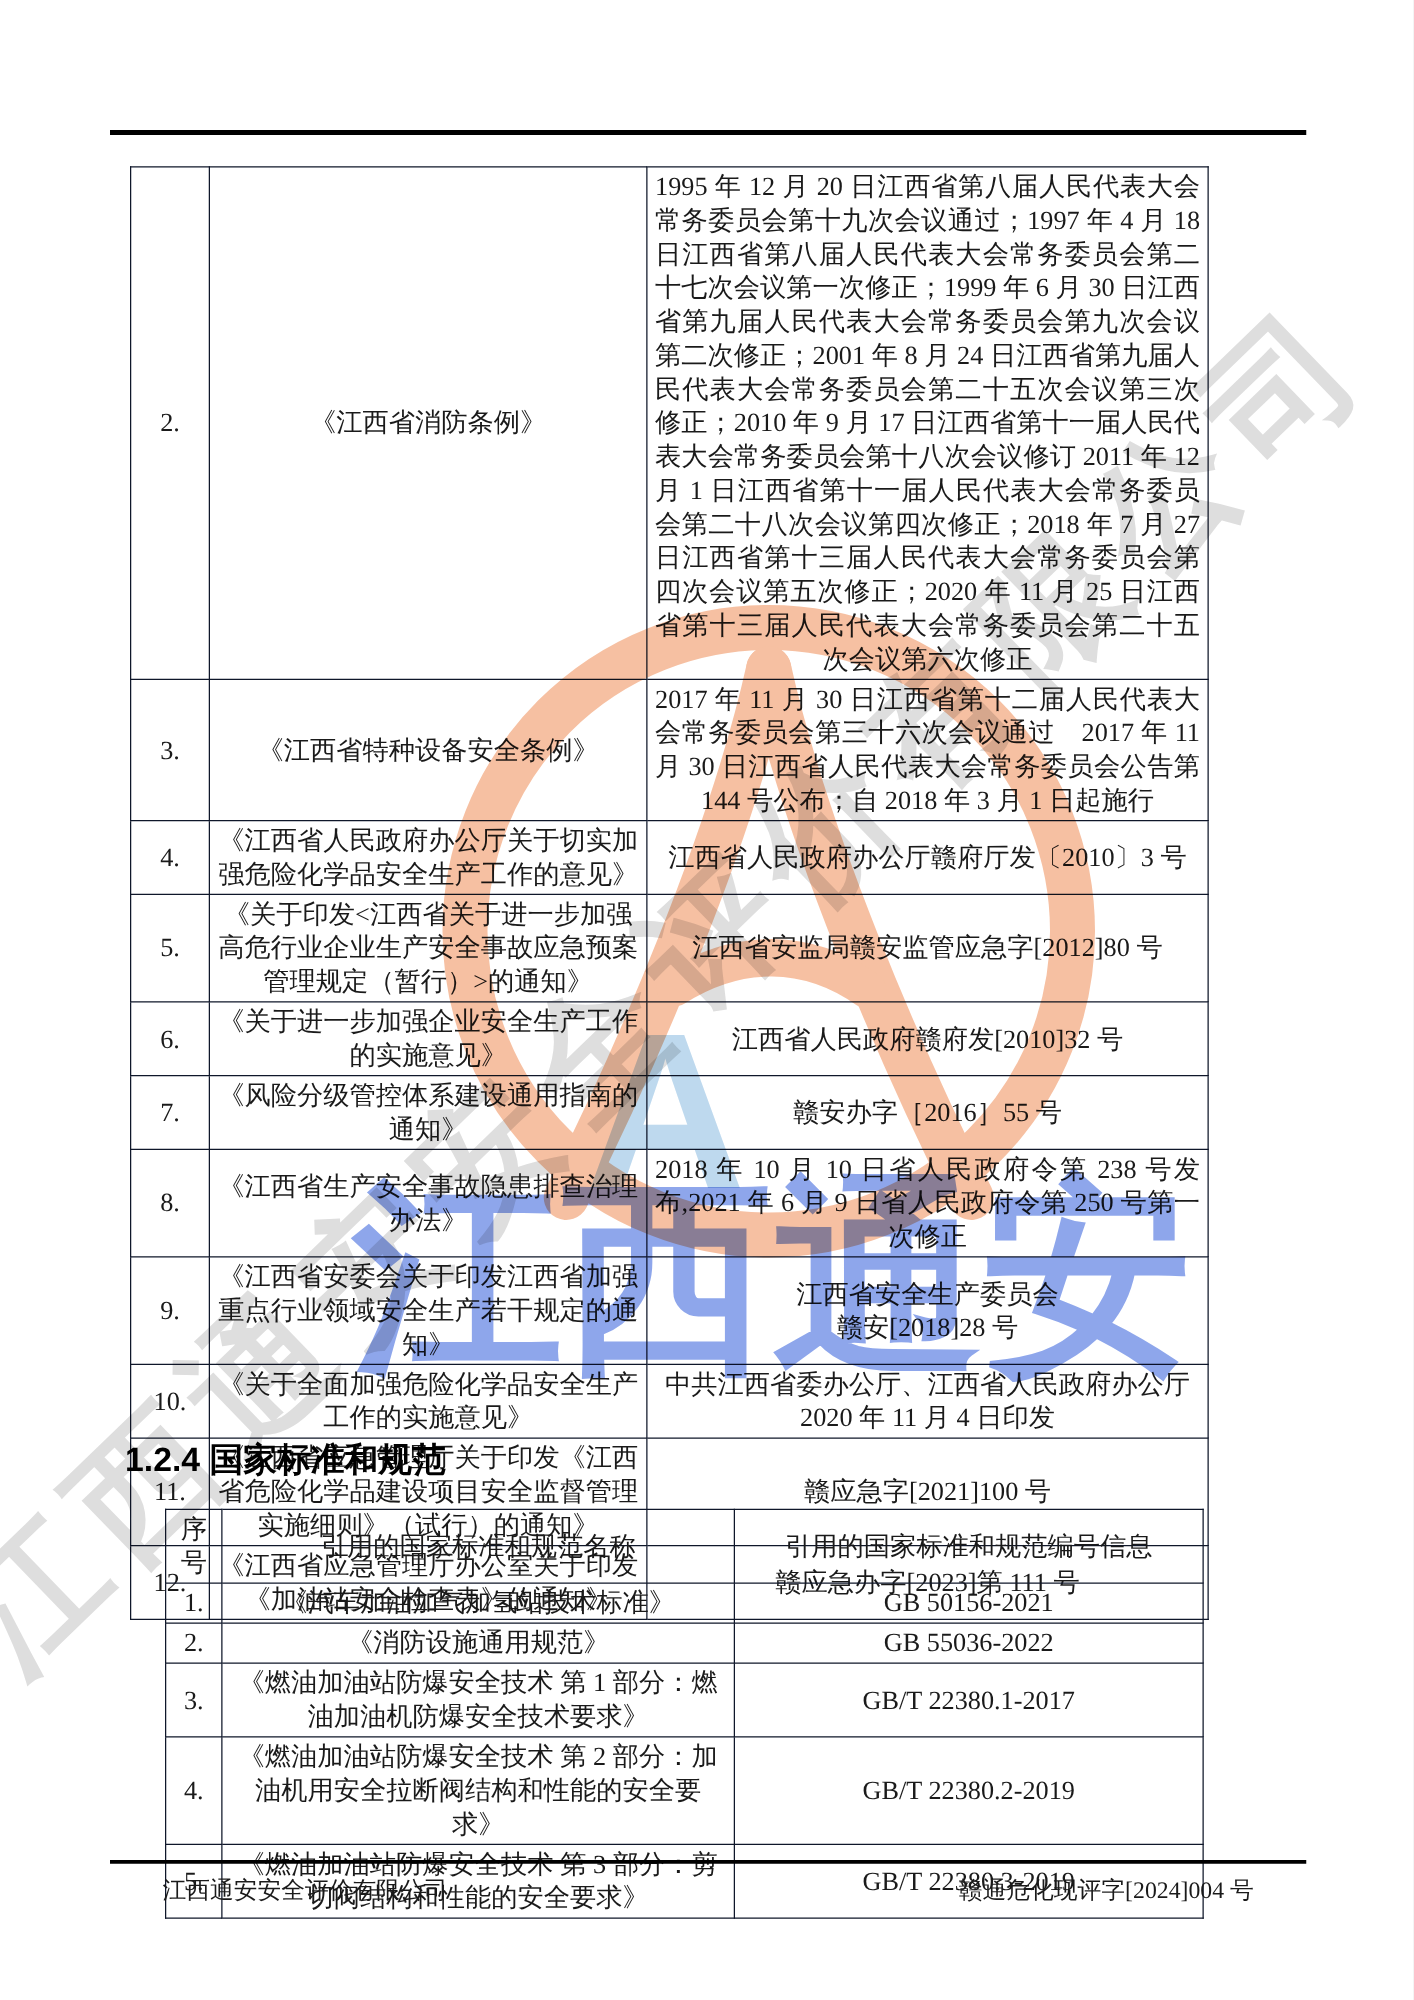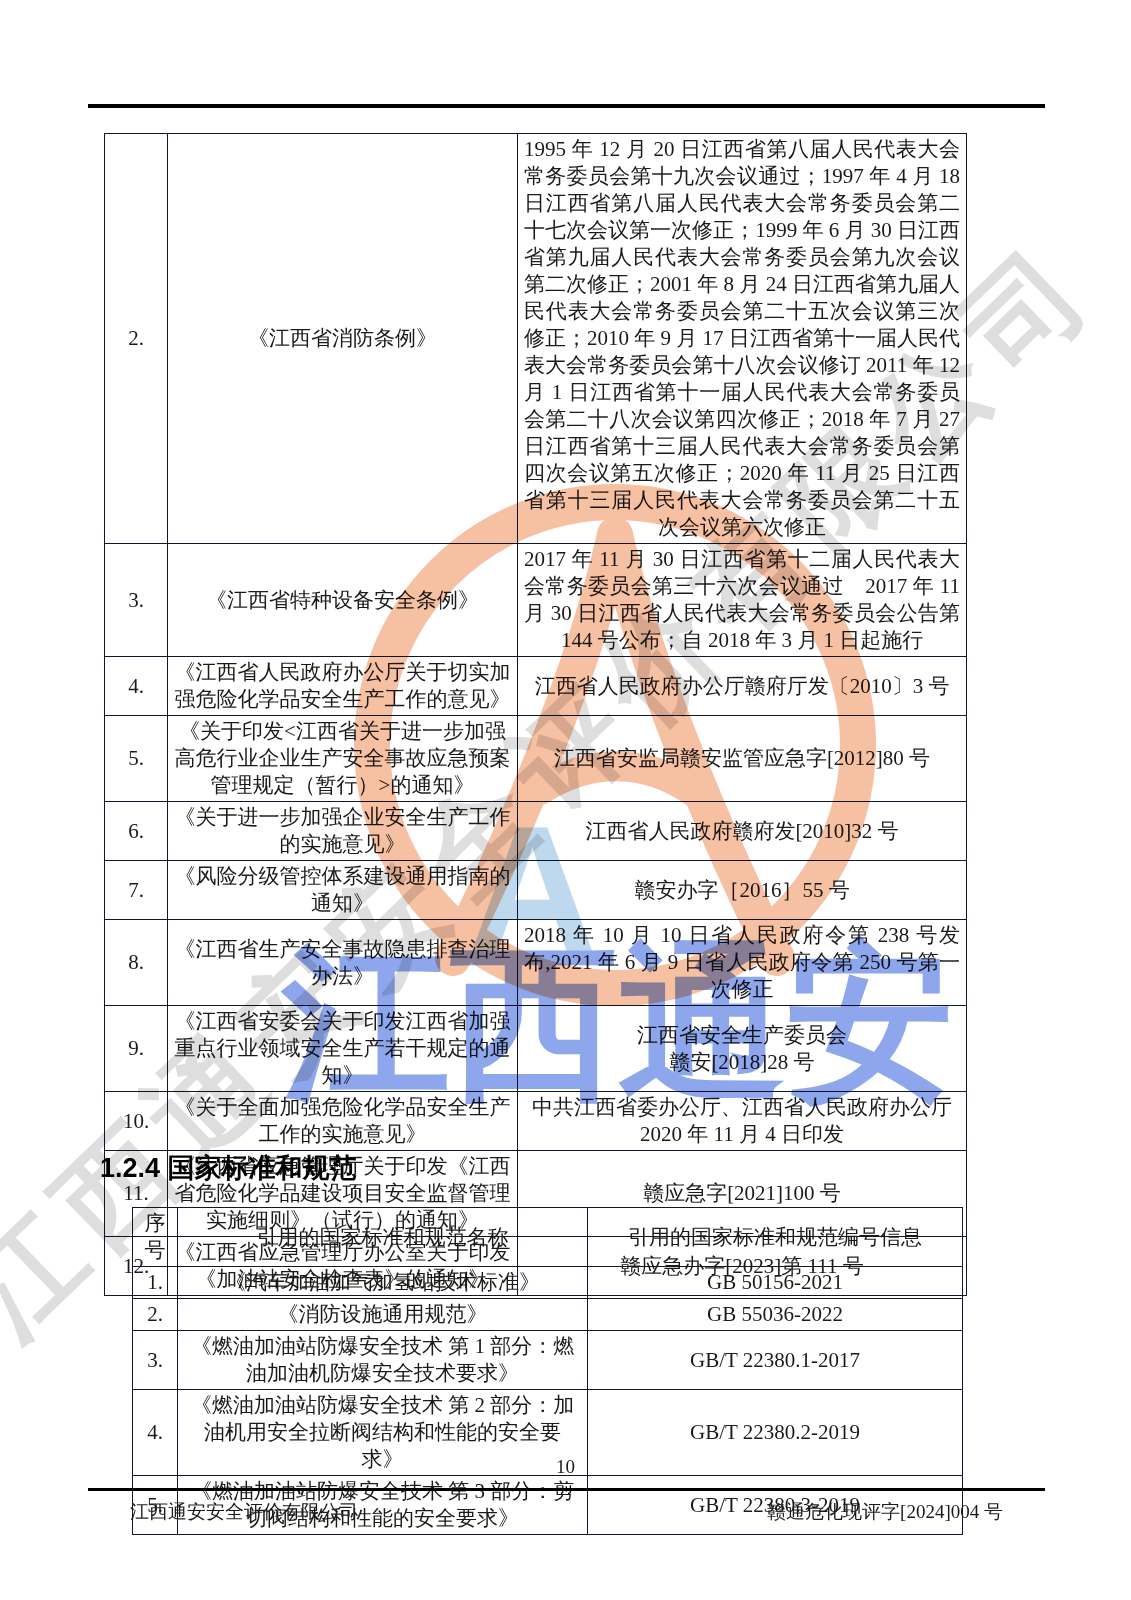--- a/index.html
+++ b/index.html
@@ -178,21 +178,20 @@
             <td class="info-cell">GB/T 22380.2-2019</td>
           </tr>
           <tr style="height: 58px;">
             <td class="row-number-cell">5.</td>
             <td class="name-cell">《燃油加油站防爆安全技术 第 3 部分：剪切阀结构和性能的安全要求》</td>
             <td class="info-cell">GB/T 22380.3-2019</td>
           </tr>
         </tbody>
     </table>
 
-    <div class="page-number">10</div>
     <div class="footer-rule"></div>
     <div class="footer-row">
       <span>江西通安安全评价有限公司</span>
       <span>赣通危化现评字[2024]004 号</span>
     </div>
 
   </div>
 </div>
 
 </body></html>

